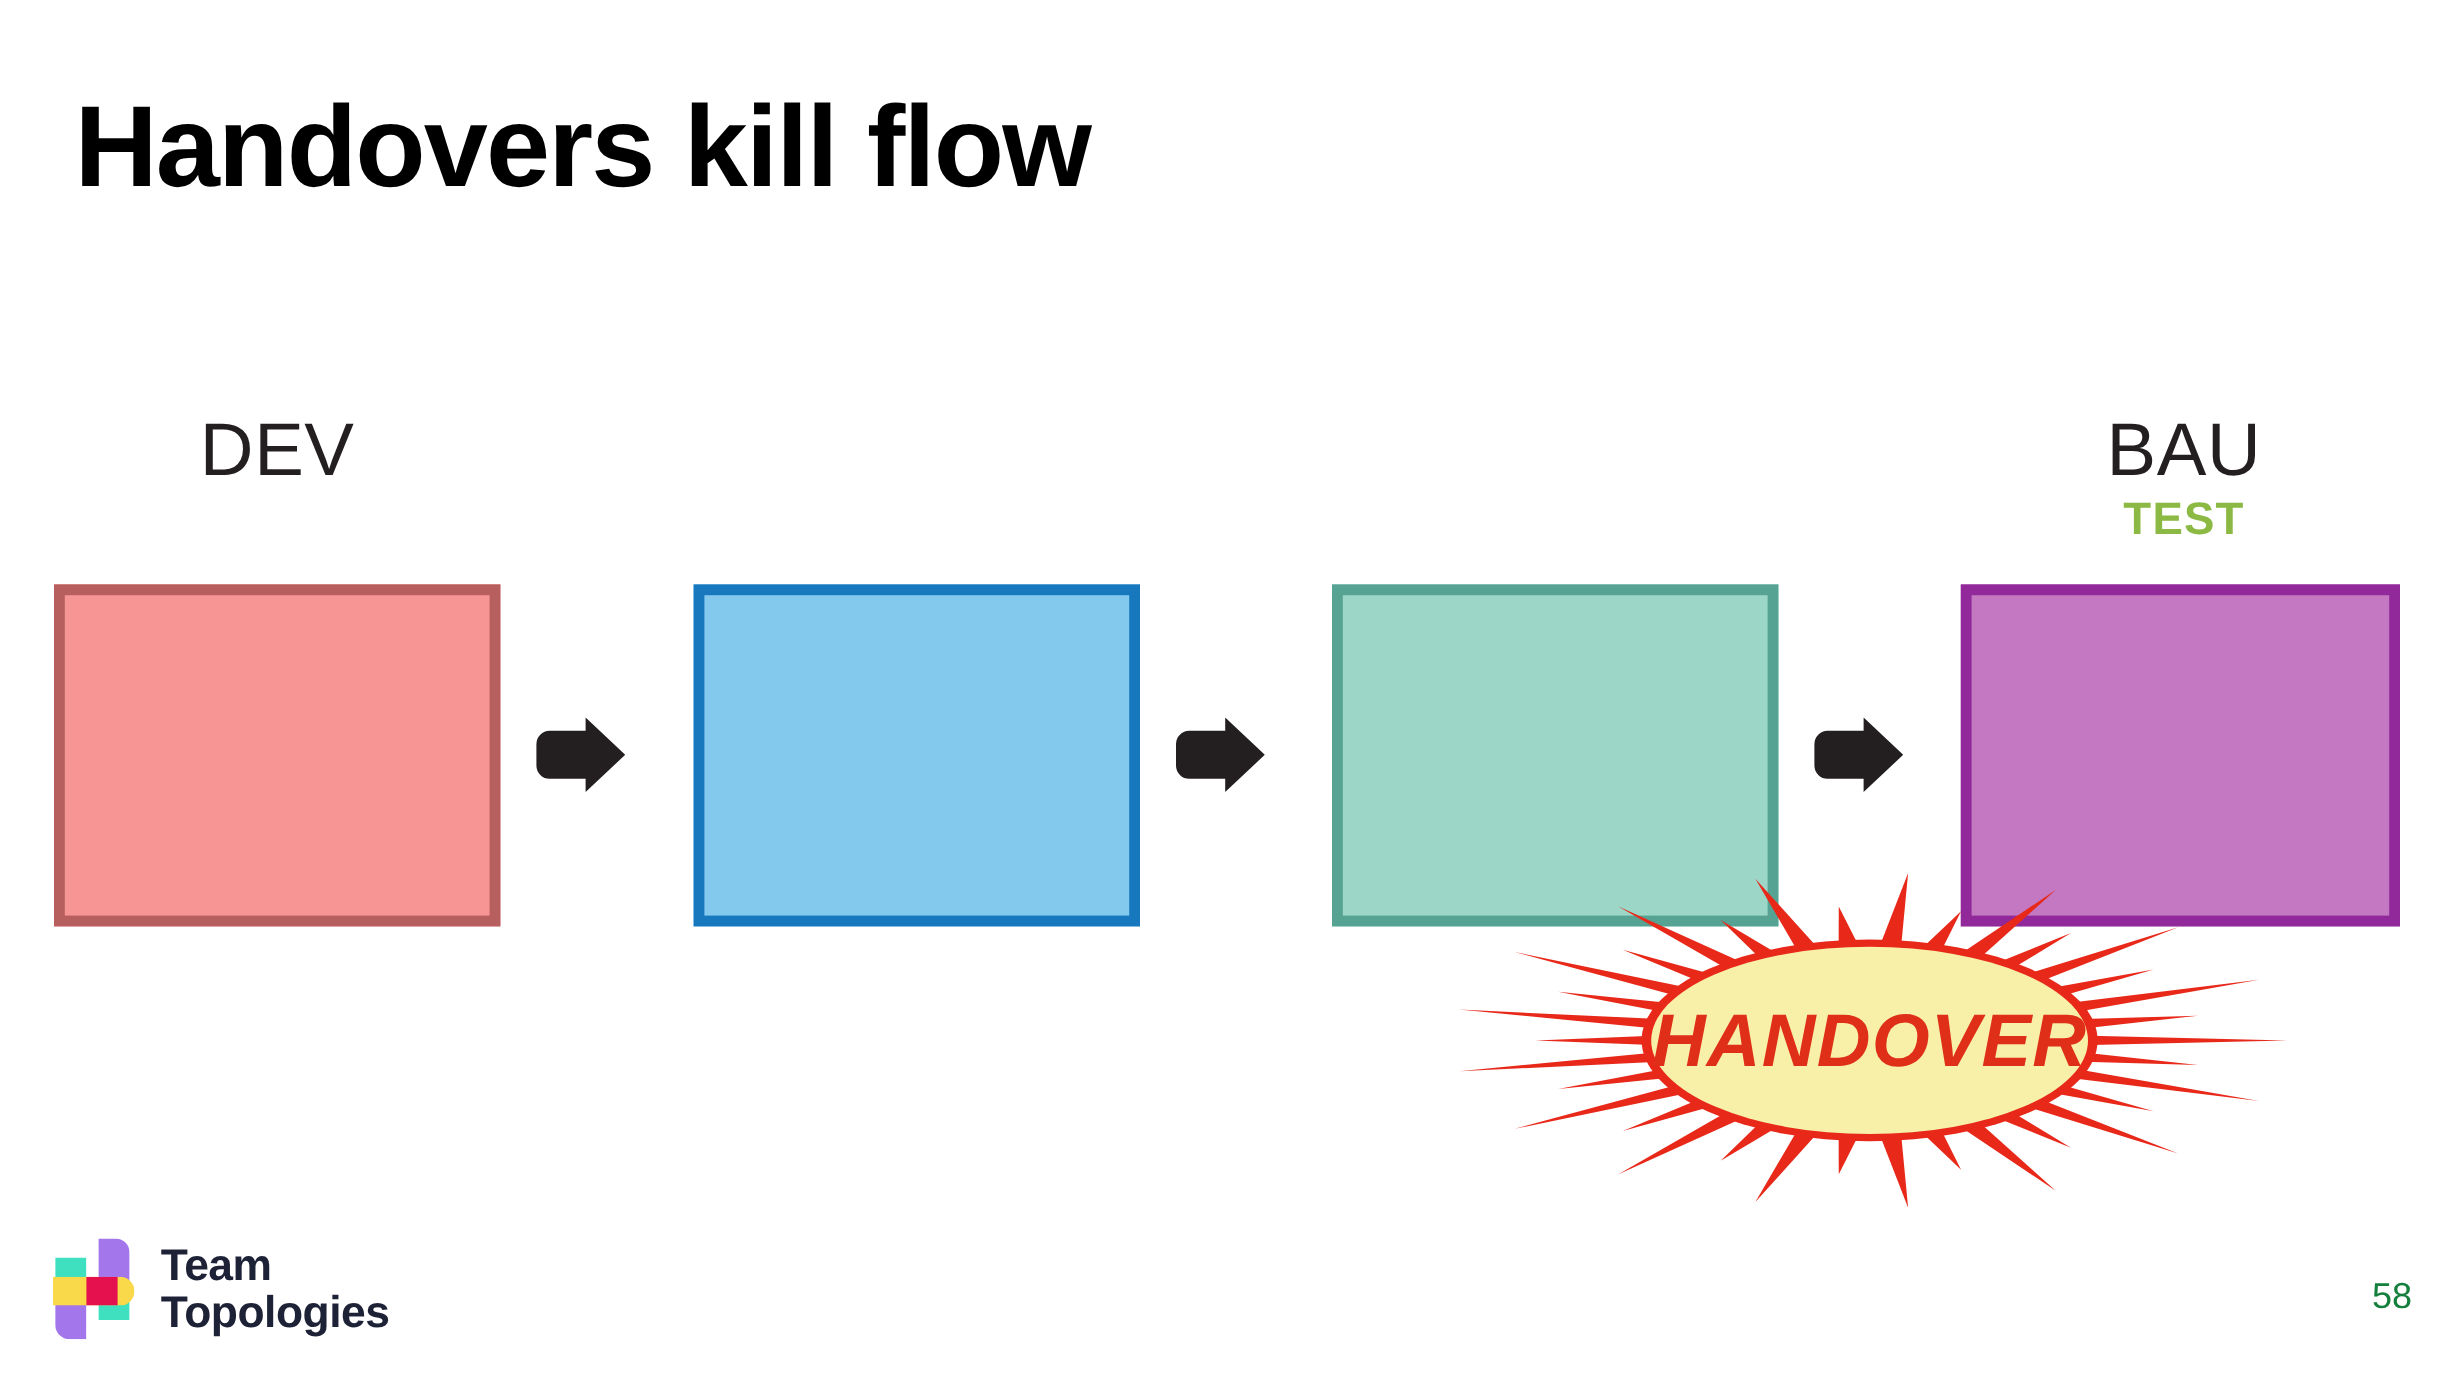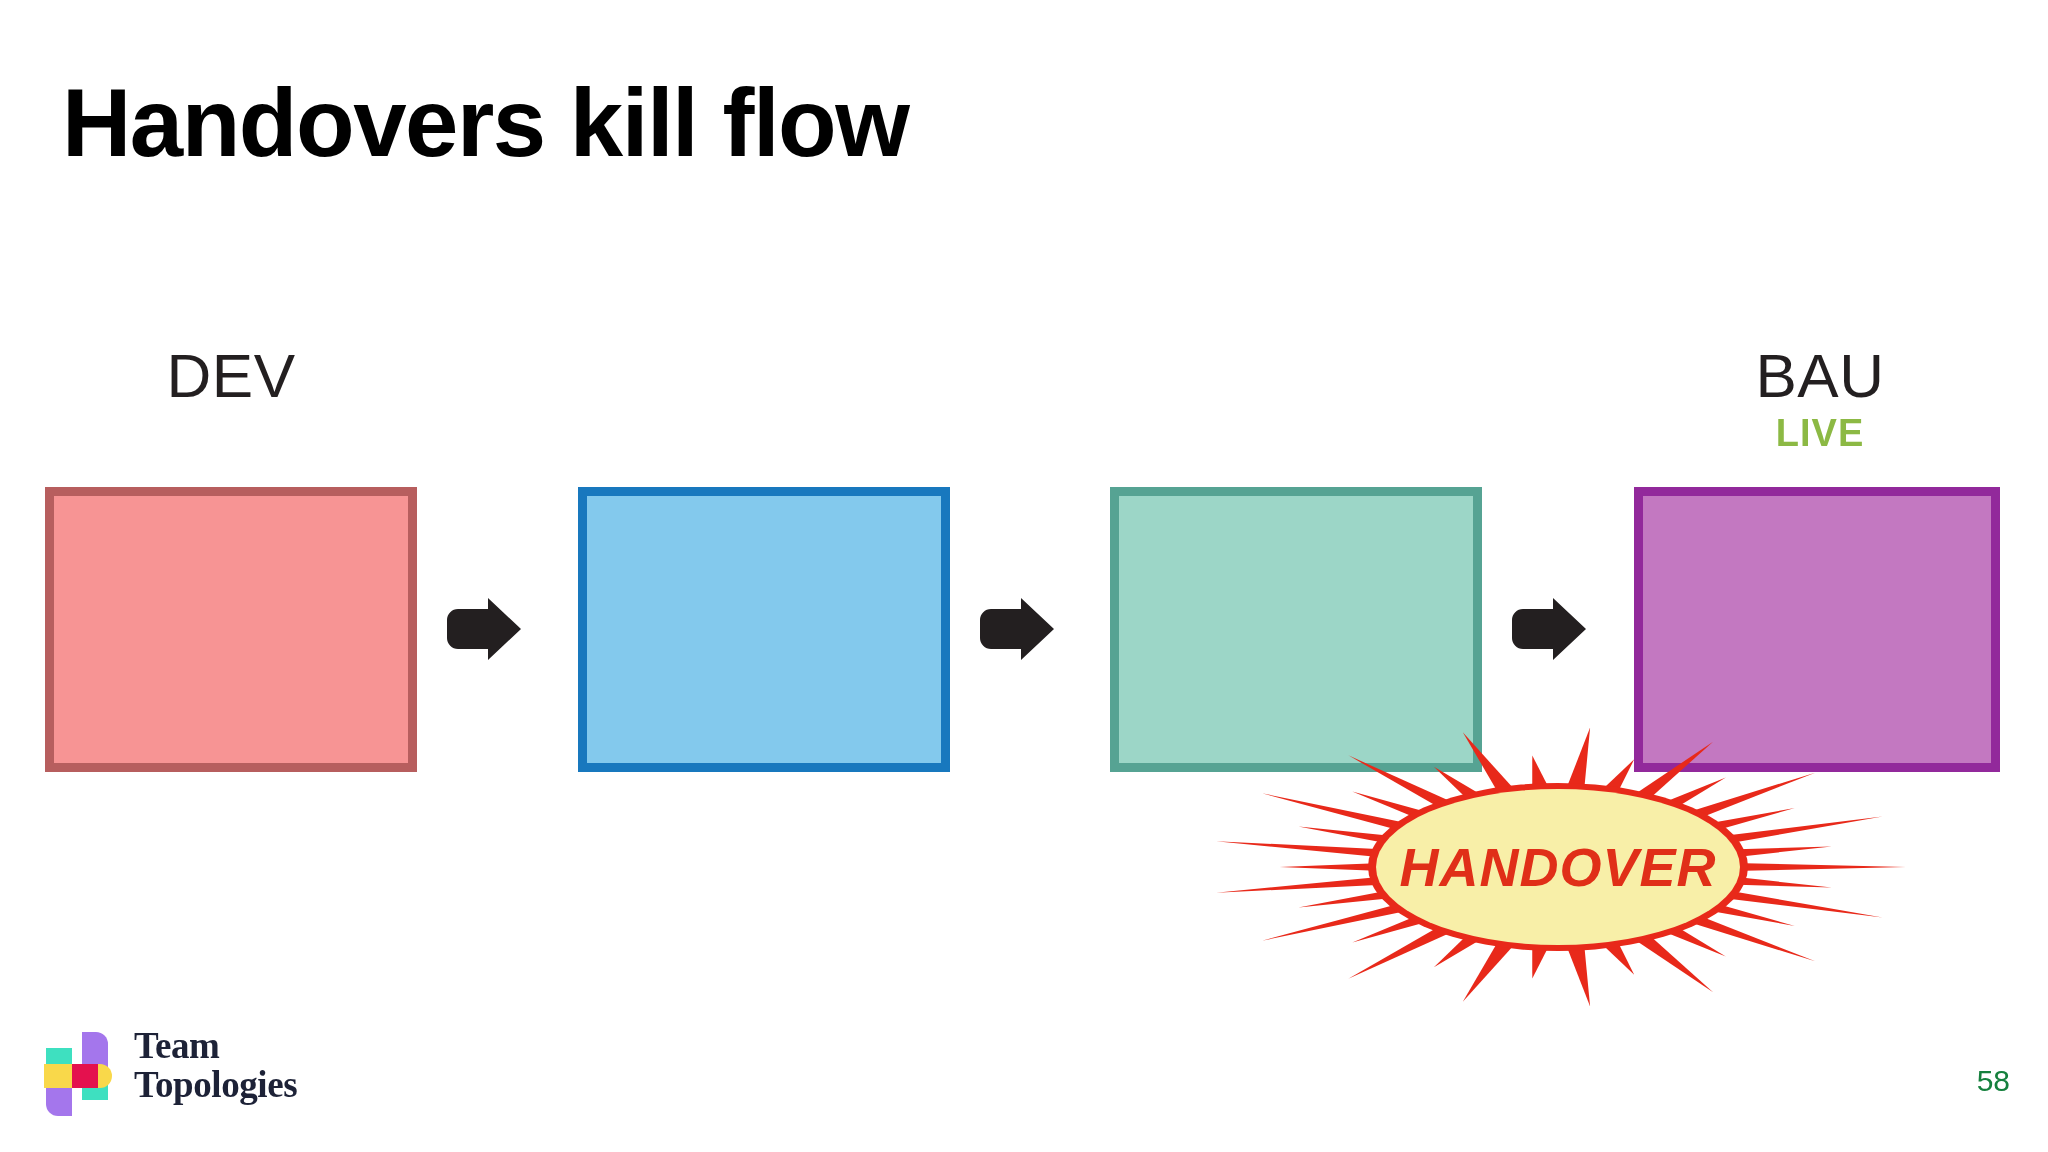--- a/index.html
+++ b/index.html
@@ -91,36 +91,36 @@
   }
   #handover-label {
     position: absolute;
     left: 1208px;
     top: 727px;
     width: 700px;
     height: 280px;
     display: flex;
     align-items: center;
     justify-content: center;
-    font-size: 54px;
+    font-size: 62px;
     font-weight: bold;
     font-style: italic;
     letter-spacing: 1px;
     color: #e02f18;
     pointer-events: none;
   }
 
   
   #logo {
     position: absolute;
     left: 42px;
     top: 1026px;
     display: flex;
+    align-items: center;
     gap: 18px;
-    font-family: Liberation Serif, serif;
   }
   #logo-mark {
     width: 74px;
     height: 96px;
     flex: none;
   }
   #logo-text {
     font-size: 37px;
     font-weight: bold;
     color: #1d2237;
@@ -141,21 +141,21 @@
 <div id="slide">
 
   <div id="slide-title">Handovers kill flow</div>
 
   <div id="pipeline">
       <div class="stage-label" style="left: 231px;">DEV</div>
       <div class="stage-box" style="left: 45px; width: 372px; background: rgb(247, 148, 148); border-color: rgb(183, 94, 94);"></div>
       <div class="stage-box" style="left: 578px; width: 372px; background: rgb(131, 201, 237); border-color: rgb(24, 120, 190);"></div>
       <div class="stage-box" style="left: 1110px; width: 372px; background: rgb(156, 214, 199); border-color: rgb(86, 163, 147);"></div>
       <div class="stage-label" style="left: 1820px;">BAU</div>
-      <div class="stage-sublabel" style="left: 1820px; color: rgb(140, 185, 68);">LIVE</div>
+      <div class="stage-sublabel" style="left: 1820px; color: rgb(140, 185, 68);">TEST</div>
       <div class="stage-box" style="left: 1634px; width: 366px; background: rgb(195, 120, 193); border-color: rgb(146, 41, 155);"></div>
       <svg class="flow-arrow" viewBox="0 0 78 62" style="left: 445px;">
         <path d="M2,22 a11,11 0 0 1 11,-11 h30 v-11 l33,31 l-33,31 v-11 h-30 a11,11 0 0 1 -11,-11 z" fill="#231f20"></path>
       </svg>
       <svg class="flow-arrow" viewBox="0 0 78 62" style="left: 978px;">
         <path d="M2,22 a11,11 0 0 1 11,-11 h30 v-11 l33,31 l-33,31 v-11 h-30 a11,11 0 0 1 -11,-11 z" fill="#231f20"></path>
       </svg>
       <svg class="flow-arrow" viewBox="0 0 78 62" style="left: 1510px;">
         <path d="M2,22 a11,11 0 0 1 11,-11 h30 v-11 l33,31 l-33,31 v-11 h-30 a11,11 0 0 1 -11,-11 z" fill="#231f20"></path>
       </svg>

